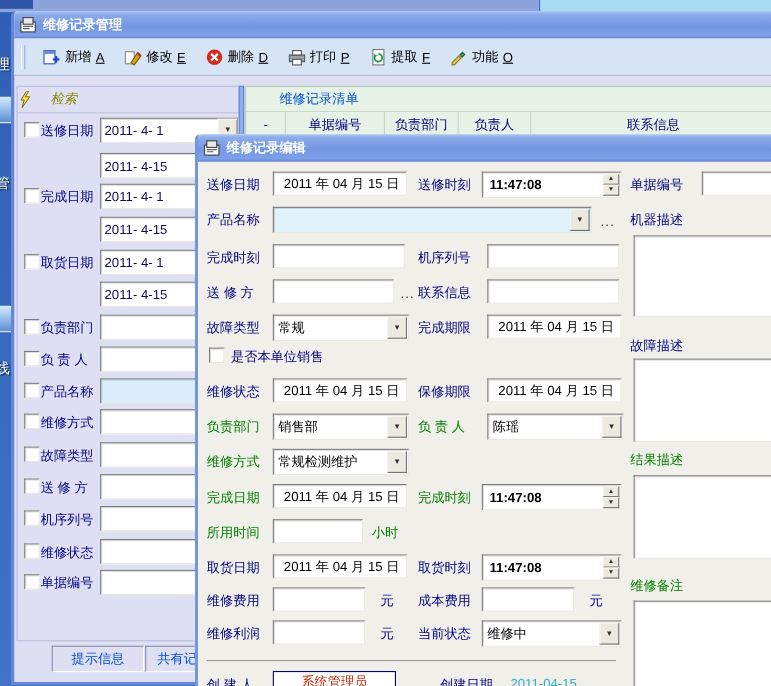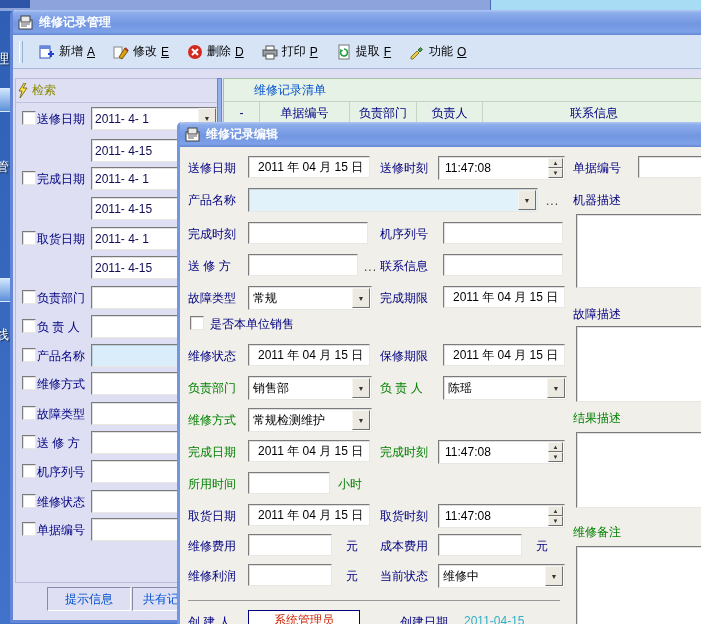--- a/index.html
+++ b/index.html
@@ -27,21 +27,21 @@
     background:linear-gradient(180deg,#AFC7F3 0%,#8CACEA 12%,#7396E2 55%,#7DA0E8 88%,#6286D2 100%);
     border-radius:4px 0 0 0;color:#fff;font-weight:bold;}
   .toolbar{height:33px;background:#D6E4F6;border-bottom:1px solid #A4BAD8;display:flex;align-items:center;gap:10px;padding-left:6px;}
   .tb-grip{width:2px;height:22px;border-left:1px solid #fff;border-right:1px solid #9ab0cf;margin-right:2px;}
   .tb-btn{display:flex;align-items:center;gap:4px;padding:2px 4px;color:#000;cursor:default;}
   .tb-btn u{text-decoration:underline;}
   
   .search-panel{position:absolute;left:2px;top:68px;width:201px;height:503px;background:#DEDFF3;border:1px solid #B9BCDD;}
   .sp-header{height:23px;border-bottom:1px solid #c0c3e0;display:flex;align-items:center;}
   .sp-title{color:#0050D0;padding-left:8px;flex:1;}
-  .sp-search-btn{display:flex;align-items:center;gap:3px;color:#8a8a00;padding-right:26px;cursor:default;}
+  .sp-search-btn{display:flex;align-items:center;gap:17px;color:#8a8a00;padding-right:26px;cursor:default;font-style:italic;}
   .f-row{position:absolute;left:0;width:100%;height:21px;}
   .f-cb{position:absolute;left:6px;top:4px;}
   .f-label{position:absolute;left:21px;top:4px;color:#000080;}
   .f-field{position:absolute;left:75px;top:0;width:124px;height:21px;display:flex;}
   .f-field input{flex:1;border:none;background:transparent;padding:0 3px;color:#100d56;width:50px;}
   .combo-blue{background:#D9EDFA;}
   
   .splitter{position:absolute;left:204px;top:68px;width:5px;height:503px;background:#8FB0E8;border:1px solid #6387D6;box-sizing:border-box;}
   .list-panel{position:absolute;left:210px;top:68px;width:481px;height:503px;background:#fff;border:1px solid #A8C0A8;}
   .lp-header{height:22px;background:#E6F2E6;border-bottom:1px solid #c2d6c2;color:#0050D0;display:flex;align-items:center;padding-left:30px;}
@@ -54,21 +54,21 @@
   .dialog{position:absolute;left:177px;top:122px;width:600px;height:580px;
     background:#F1EFE9;border:3px solid #7396E2;border-top:none;border-radius:5px 0 0 0;}
   .dialog .titlebar{border-radius:4px 0 0 0;}
   .d-label{position:absolute;color:#000080;white-space:nowrap;}
   .d-label.green{color:#008000;}
   .d-input{position:absolute;height:22px;padding:0 4px 0 9px;color:#000;}
   .d-combo{position:absolute;height:22px;display:flex;align-items:center;}
   .d-combo .val{flex:1;padding-left:4px;color:#000;}
   .d-combo .arrow-btn{height:18px;margin:1px;}
   .spin{position:absolute;height:22px;display:flex;}
-  .spin input{flex:1;border:none;background:transparent;padding-left:6px;width:60px;}
+  .spin input{flex:1;border:none;background:transparent;padding-left:6px;width:60px;font-weight:bold;}
   .spin-btns{width:15px;display:flex;flex-direction:column;margin:1px;}
   .spin-btns span{flex:1;display:flex;align-items:center;justify-content:center;font-size:6px;color:#333;}
   .d-ta{position:absolute;background:#fff;}
   .more-btn{position:absolute;color:#404040;letter-spacing:1px;cursor:default;}
   .d-hr{position:absolute;left:8px;width:372px;border-top:1px solid #9a9a9a;}
   .creator-box{position:absolute;height:19px;background:#fff;border:1px solid #000080;color:#CC2200;display:flex;align-items:center;justify-content:center;}
   .create-date{position:absolute;color:#2FAFC8;}
   .dlg-cb-label{color:#000080;}
 </style>
 </head>

